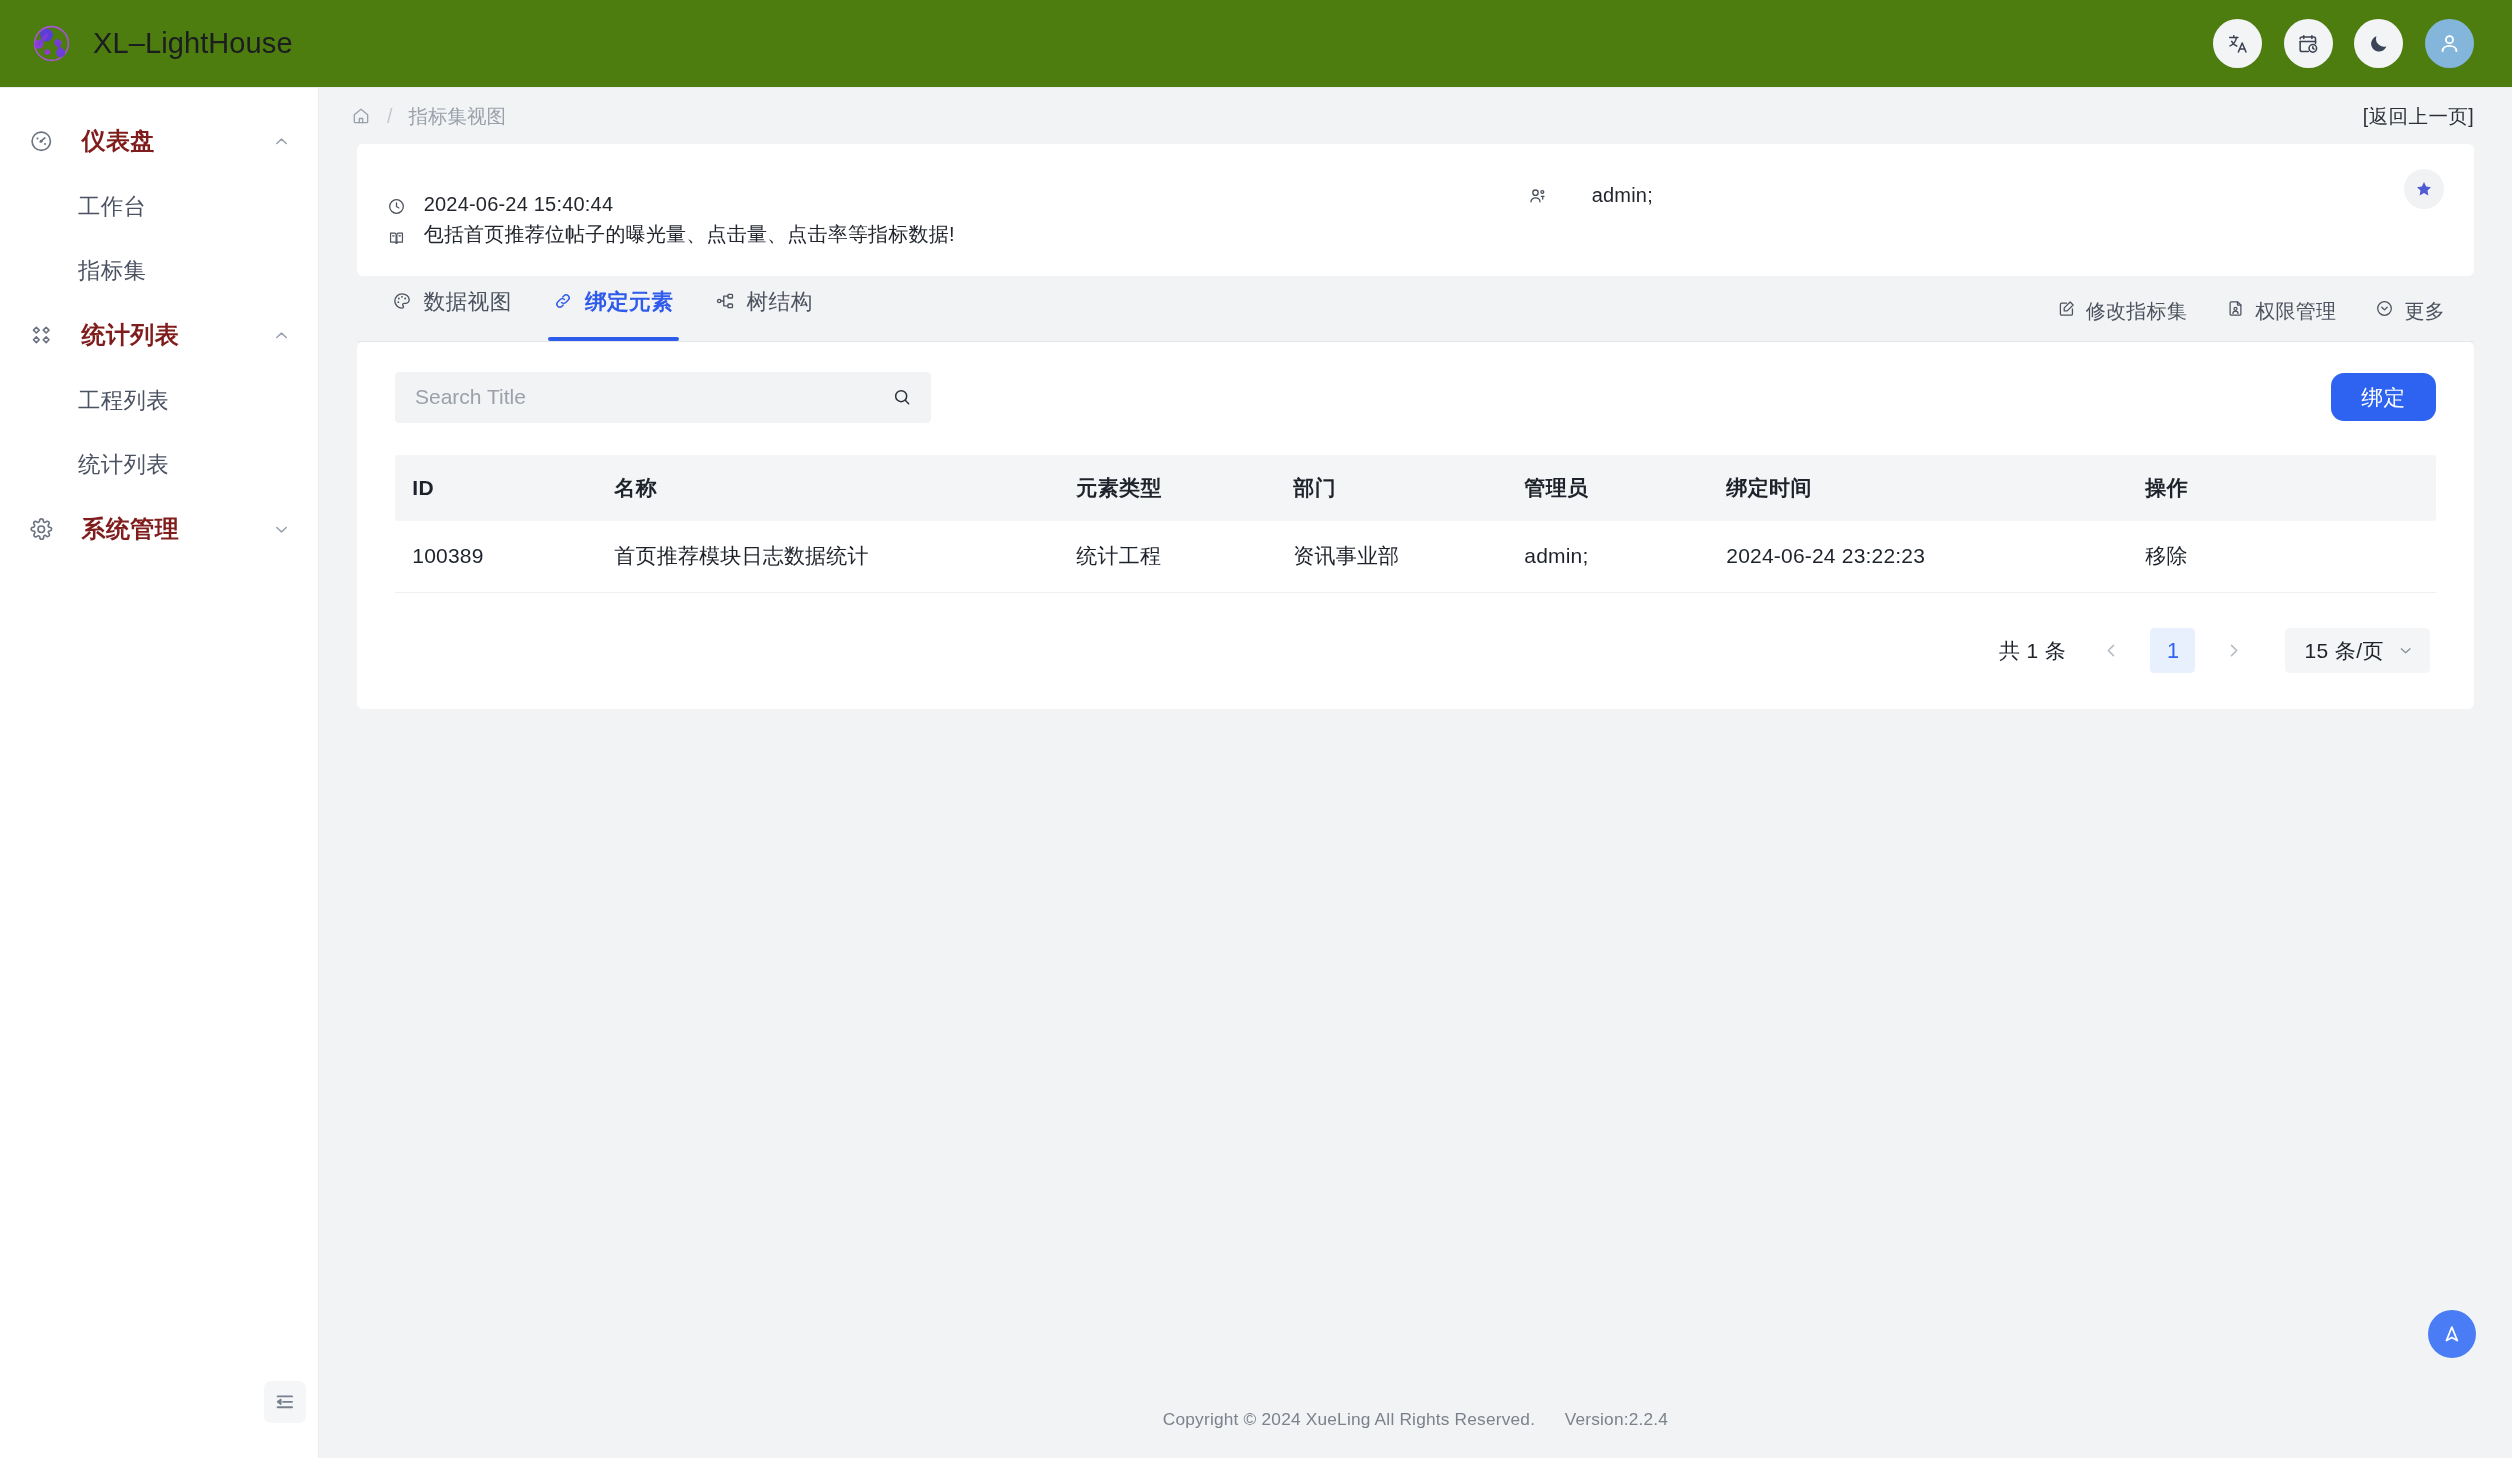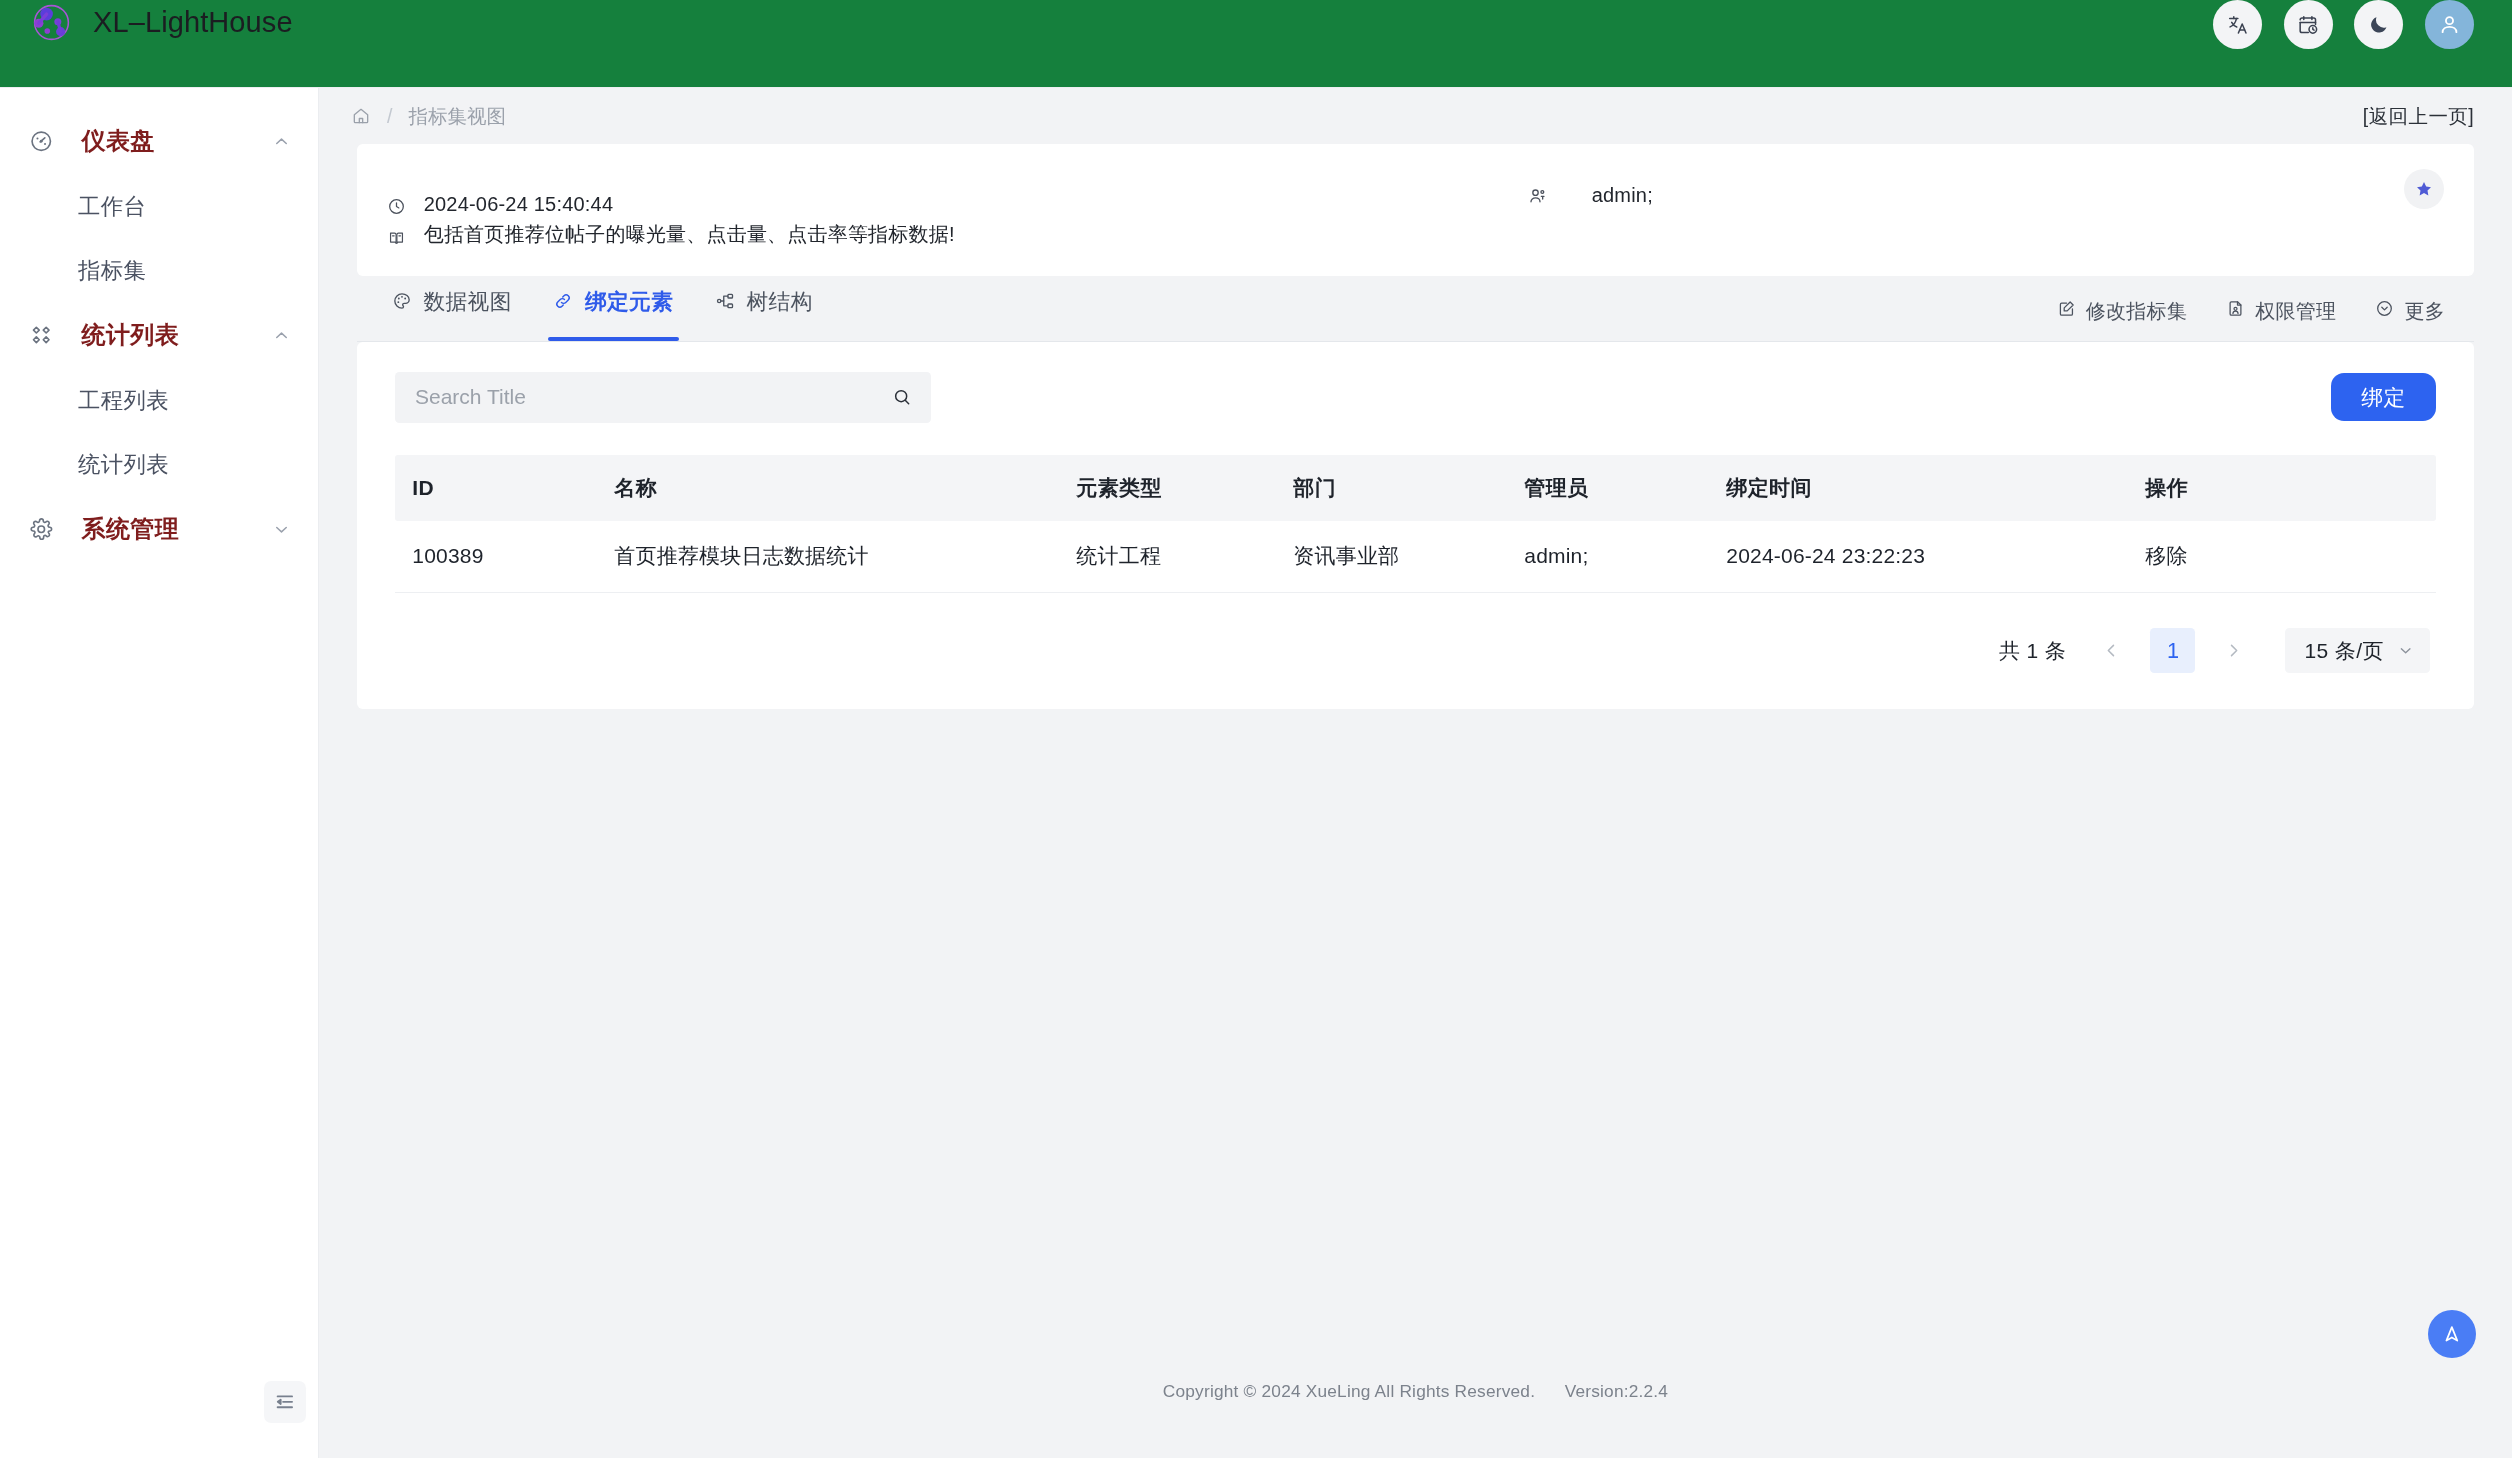--- a/index.html
+++ b/index.html
@@ -7,22 +7,22 @@
     width: 2512px; height: 1458px;
     font-family: "Liberation Sans", "DejaVu Sans", sans-serif;
     background: #f2f3f5;
     overflow: hidden;
   }
   .app { position: relative; width: 2512px; height: 1458px; display: flex; flex-direction: column; }
 
   
   .topbar {
     height: 88px; flex: 0 0 88px;
-    background: #15803d;
-    display: flex; align-items: flex-start;
+    background: #4d7c0f;
+    display: flex; align-items: center;
     padding: 0 38px 0 29px;
     border-bottom: 0.7px solid #eceef1;
     position: relative; z-index: 30;
   }
   .brand { display: flex; align-items: center; gap: 19px; }
   .brand-logo { width: 45px; height: 45px; flex: 0 0 45px; }
   .brand-name {
     font-size: 29px; font-weight: 400; color: #1b1d21; letter-spacing: 0.1px;
   }
   .topbar-spacer { flex: 1 1 auto; }
@@ -217,21 +217,21 @@
     height: 45px; background: #f4f5f7; border-radius: 4.3px;
     display: flex; align-items: center; gap: 13px;
     padding: 0 16px 0 19px; margin-left: 13px;
     font-size: 21px; color: #1e232b; cursor: pointer; letter-spacing: 0.4px;
   }
   .pg-size .chev2 { color: #8b919b; display: flex; align-items: center; }
 
   
   .foot-space { flex: 1 1 auto; }
   .footer {
-    text-align: center; padding-bottom: 56px;
+    text-align: center; padding-bottom: 28px;
     font-size: 17.3px; color: #7c828c; letter-spacing: 0.2px;
   }
   .footer .ver { margin-left: 24.5px; }
 
   .fab {
     position: absolute; right: 36px; bottom: 100px;
     width: 48px; height: 48px; border-radius: 50%;
     background: #4a7df5; color: #ffffff;
     display: flex; align-items: center; justify-content: center;
     cursor: pointer;

